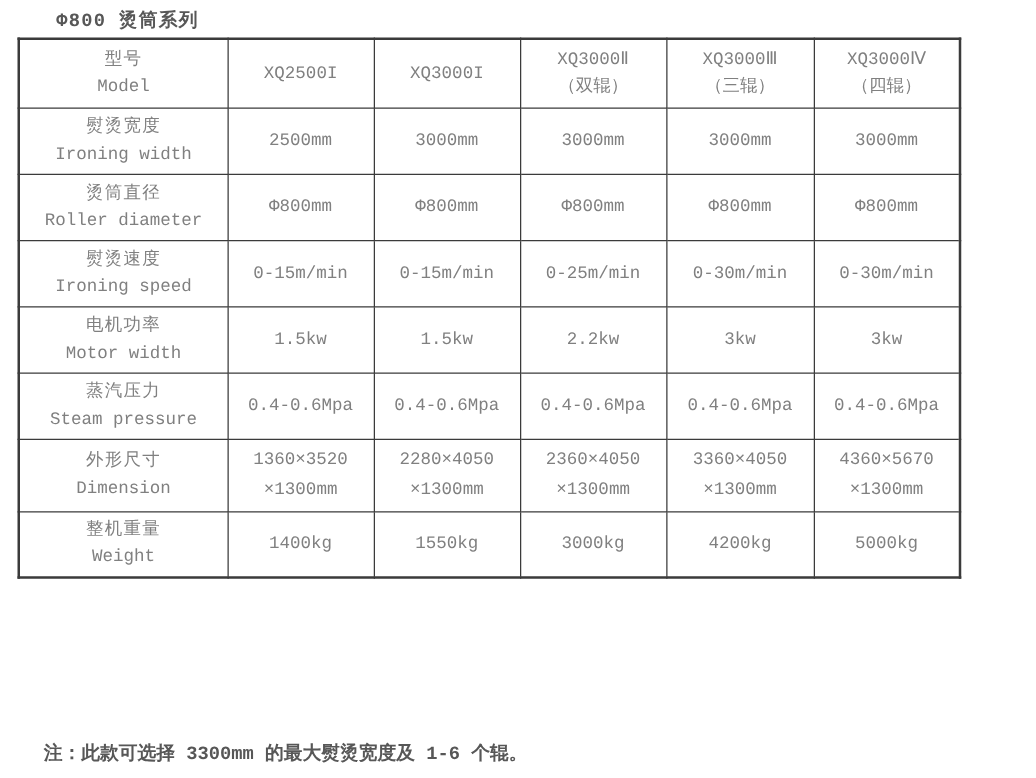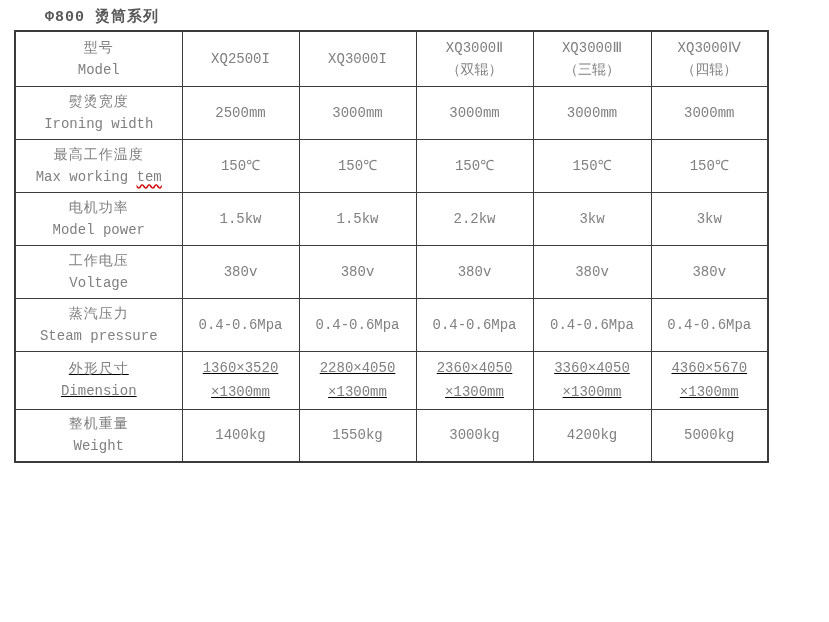--- a/index.html
+++ b/index.html
@@ -45,21 +45,21 @@
     border: 1px solid var(--border);
     text-align: center;
     vertical-align: middle;
     color: var(--table_text);
     font-size: 14px;
     padding: 0;
     overflow: hidden;
   }
   tr.r-header  { height: 55px; }
   tr.r-std     { height: 53px; }
-  tr.r-dim     { height: 58px; text-decoration: underline; }
+  tr.r-dim     { height: 58px; }
   .two-line .line,
   .label-cell .cn,
   .label-cell .en {
     line-height: 22px;
     white-space: nowrap;
   }
   .label-cell .cn { letter-spacing: 1px; }
   td.val { white-space: pre-line; line-height: 24px; margin-top: 12px; }
   .squiggle {
     text-decoration: underline;
@@ -128,57 +128,57 @@
         <div class="cn">熨烫宽度</div>
         <div class="en">Ironing width</div>
       </td>
       <td class="val">2500mm</td>
       <td class="val">3000mm</td>
       <td class="val">3000mm</td>
       <td class="val">3000mm</td>
       <td class="val">3000mm</td>
     </tr>
 
-
-
-    <tr class="r-std">
-      <td class="label-cell">
-        <div class="cn">最高工作温度</div>
-        <div class="en"><span>Max working </span><span class="squiggle">tem</span></div>
-      </td>
-      <td class="val">150℃</td>
-      <td class="val">150℃</td>
-      <td class="val">150℃</td>
-      <td class="val">150℃</td>
-      <td class="val">150℃</td>
-    </tr>
+    <tr class="r-std">
+      <td class="label-cell">
+        <div class="cn">烫筒直径</div>
+        <div class="en">Roller diameter</div>
+      </td>
+      <td class="val">Φ800mm</td>
+      <td class="val">Φ800mm</td>
+      <td class="val">Φ800mm</td>
+      <td class="val">Φ800mm</td>
+      <td class="val">Φ800mm</td>
+    </tr>
+
+    <tr class="r-std">
+      <td class="label-cell">
+        <div class="cn">熨烫速度</div>
+        <div class="en">Ironing speed</div>
+      </td>
+      <td class="val">0-15m/min</td>
+      <td class="val">0-15m/min</td>
+      <td class="val">0-25m/min</td>
+      <td class="val">0-30m/min</td>
+      <td class="val">0-30m/min</td>
+    </tr>
+
 
     <tr class="r-std">
       <td class="label-cell">
         <div class="cn">电机功率</div>
-        <div class="en">Model power</div>
+        <div class="en">Motor width</div>
       </td>
       <td class="val">1.5kw</td>
       <td class="val">1.5kw</td>
       <td class="val">2.2kw</td>
       <td class="val">3kw</td>
       <td class="val">3kw</td>
     </tr>
 
-    <tr class="r-std">
-      <td class="label-cell">
-        <div class="cn">工作电压</div>
-        <div class="en">Voltage</div>
-      </td>
-      <td class="val">380v</td>
-      <td class="val">380v</td>
-      <td class="val">380v</td>
-      <td class="val">380v</td>
-      <td class="val">380v</td>
-    </tr>
 
     <tr class="r-std">
       <td class="label-cell">
         <div class="cn">蒸汽压力</div>
         <div class="en">Steam pressure</div>
       </td>
       <td class="val">0.4-0.6Mpa</td>
       <td class="val">0.4-0.6Mpa</td>
       <td class="val">0.4-0.6Mpa</td>
       <td class="val">0.4-0.6Mpa</td>
@@ -209,14 +209,15 @@
       </td>
       <td class="val">1400kg</td>
       <td class="val">1550kg</td>
       <td class="val">3000kg</td>
       <td class="val">4200kg</td>
       <td class="val">5000kg</td>
     </tr>
   </tbody>
     </table>
 
+  <div class="footnote">注：此款可选择 3300mm 的最大熨烫宽度及 1-6 个辊。</div>
 
 </div>
 
 </body></html>

